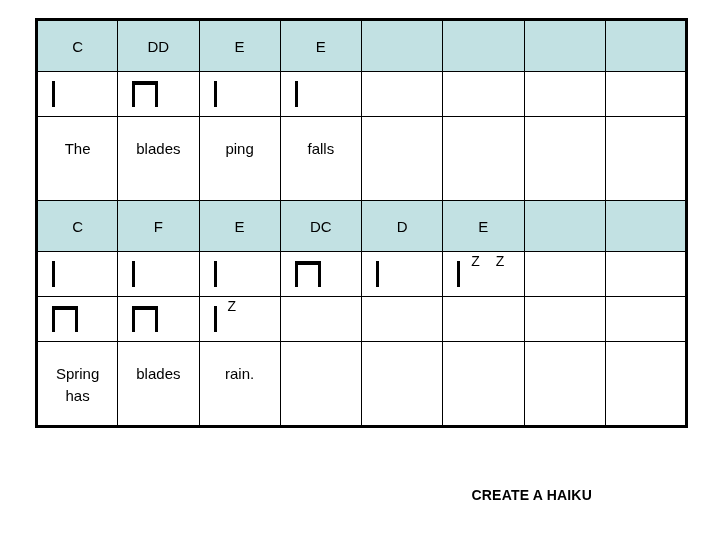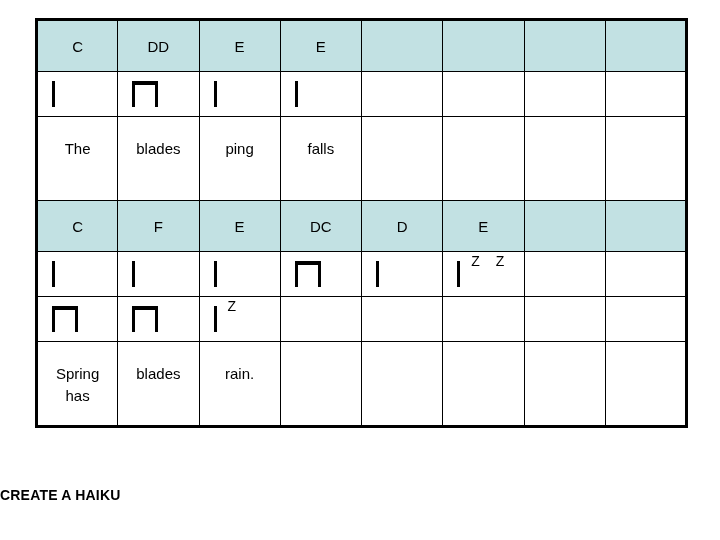--- a/index.html
+++ b/index.html
@@ -120,21 +120,21 @@
     margin-top: 2px;
   }
   .restz.second { margin-left: 16px; }
 
   
   #caption {
     position: absolute;
     left: 0;
     top: 487px;
     width: 592px;
-    text-align: left;
+    text-align: right;
     font-size: 14px;
     font-weight: bold;
     letter-spacing: 0.2px;
   }
 </style>
 </head>
 <body>
 
 <div id="sheet">
 

